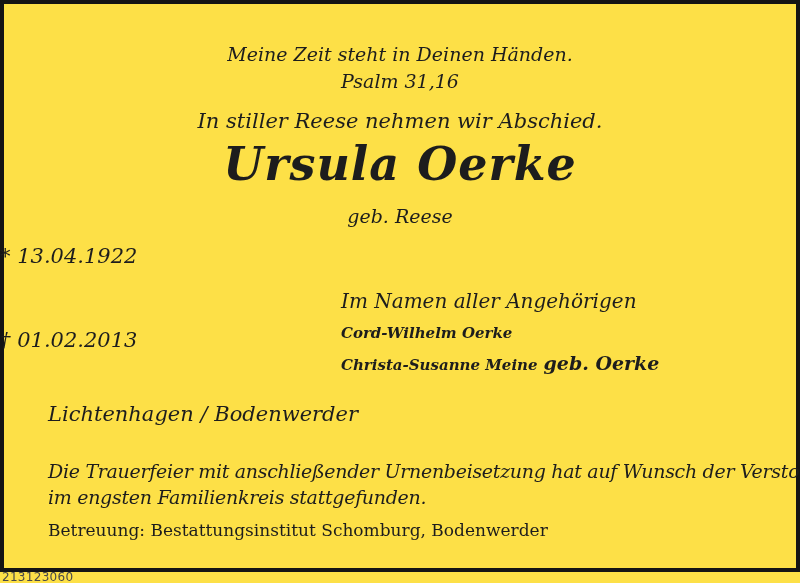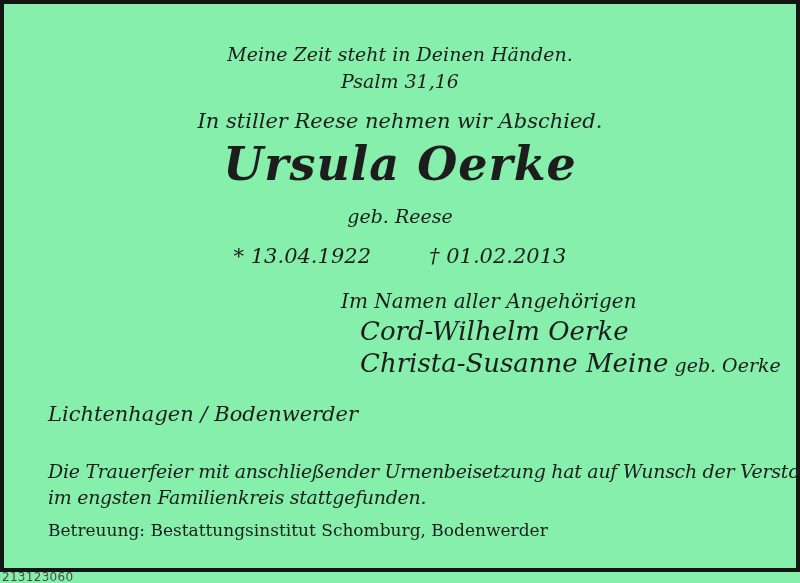--- a/index.html
+++ b/index.html
@@ -4,21 +4,21 @@
 <style>
   html, body {
     margin: 0;
     padding: 0;
     background: #ffffff;
   }
   .page {
     position: relative;
     width: 800px;
     height: 583px;
-    background: #86efac;
+    background: #fde047;
     overflow: hidden;
     font-family: "DejaVu Serif", "Liberation Serif", serif;
     color: #1d1d1d;
   }
   .notice-border {
     position: absolute;
     left: 0;
     top: 0;
     width: 792px;
     height: 564px;
@@ -47,36 +47,36 @@
     position: absolute;
     left: 0;
     top: 243px;
     width: 800px;
     display: flex;
     justify-content: center;
     gap: 58px;
     font-style: italic;
     font-size: 21px;
     line-height: 26px;
+    flex-direction: column;
   }
   .family-block {
     position: absolute;
     left: 341px;
     top: 286px;
     font-style: italic;
     font-size: 20px;
     line-height: 30px;
   }
   .family-name {
-    font-weight: normal;
-    font-size: 26px;
-    margin-left: 19px;
+    font-weight: bold;
+    font-size: 15px;
   }
   .family-suffix {
-    font-weight: normal;
+    font-weight: bold;
     font-size: 19px;
     margin-left: 6px;
   }
   .location-line {
     position: absolute;
     left: 48px;
     top: 401px;
     font-style: italic;
     font-size: 21px;
     line-height: 26px;

